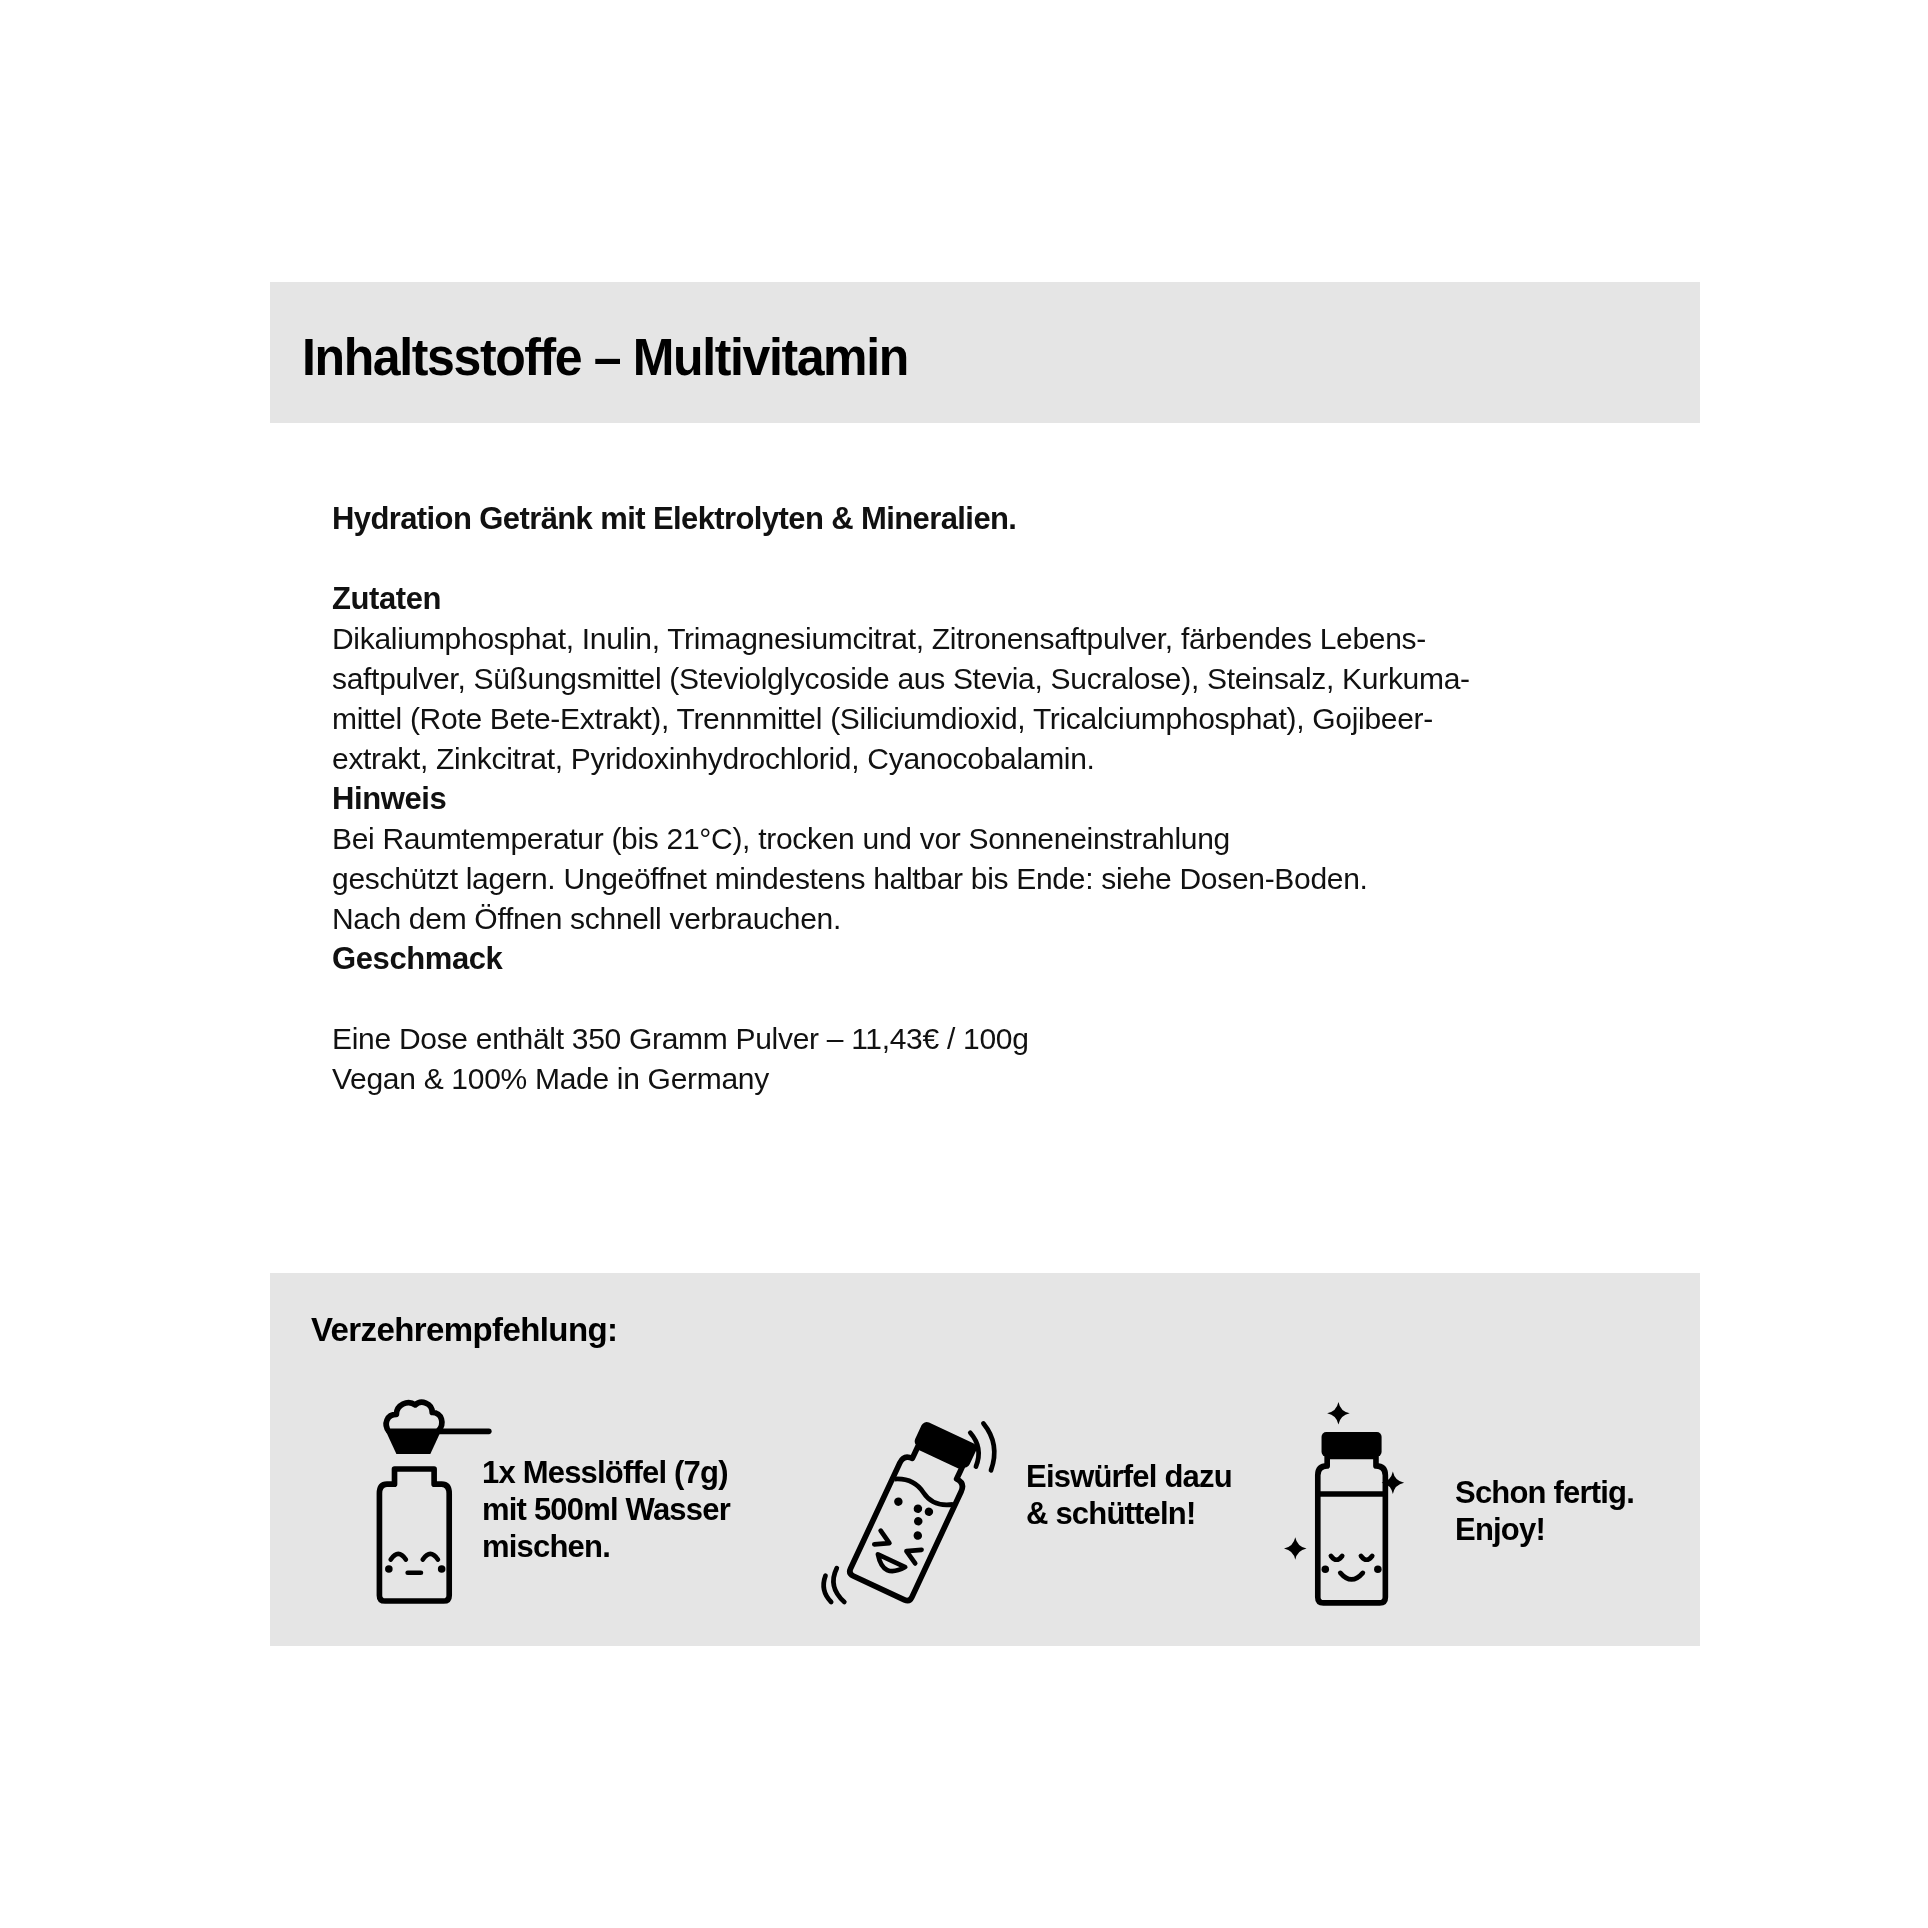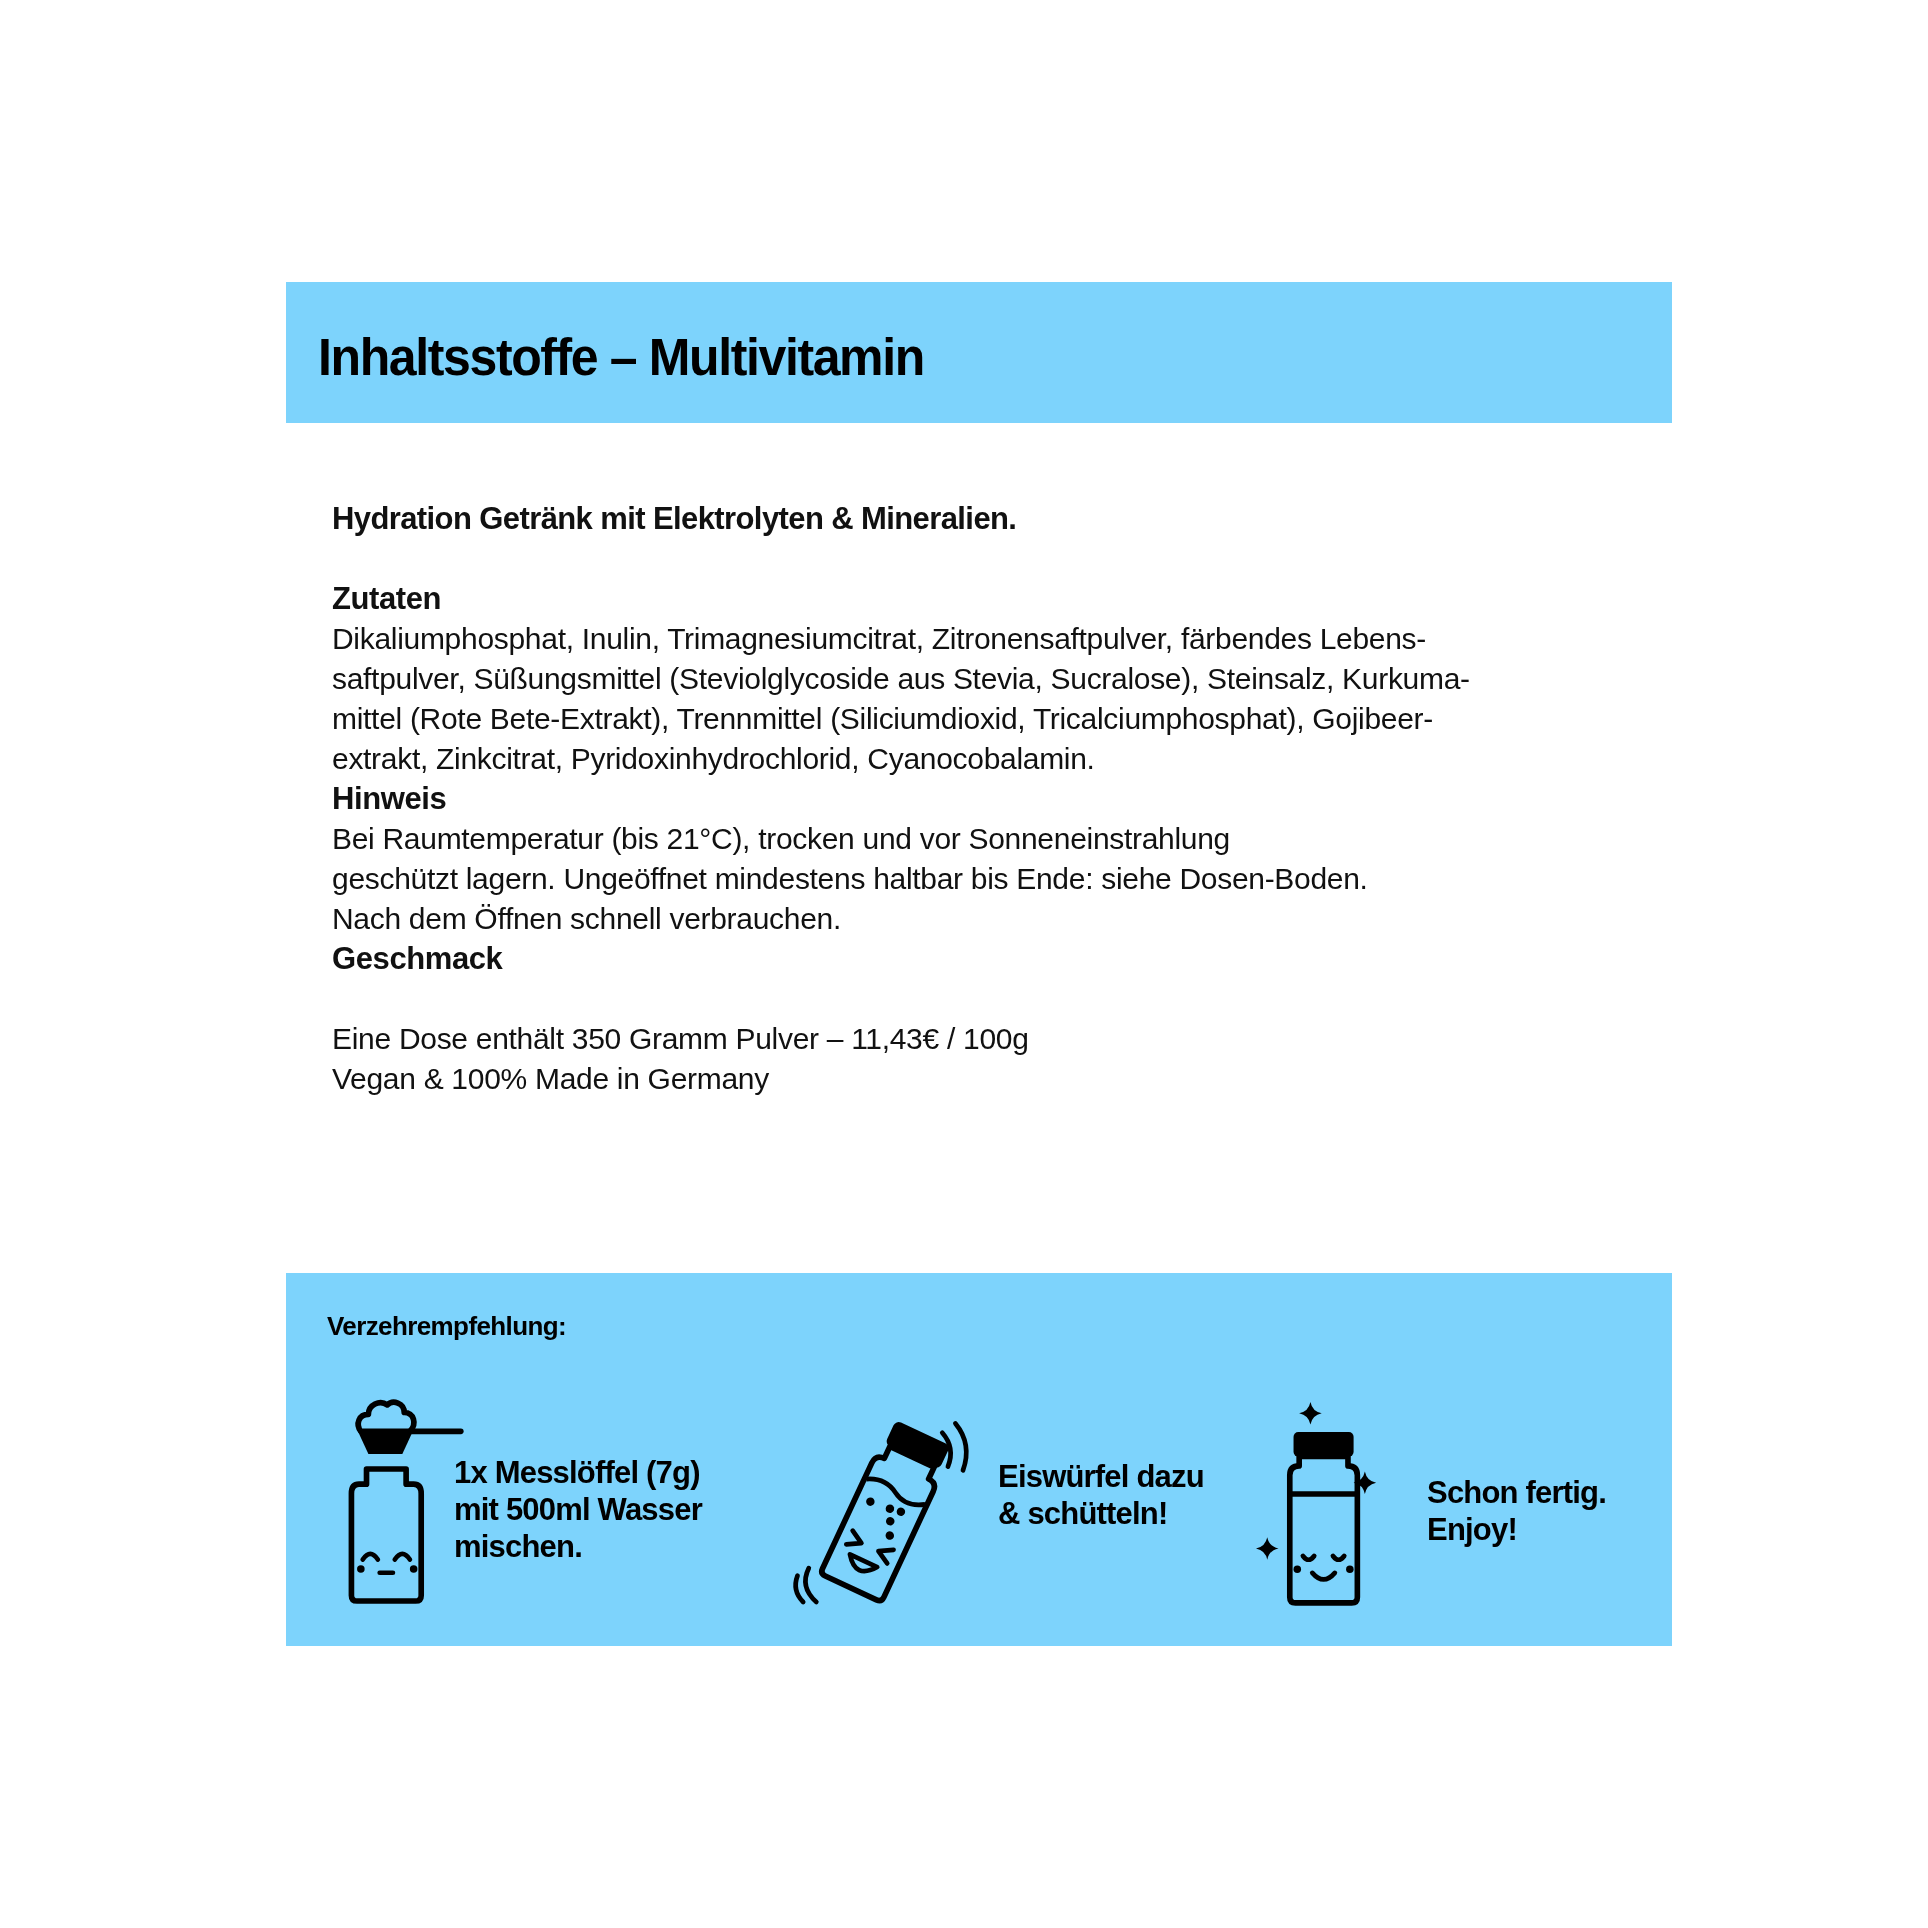--- a/index.html
+++ b/index.html
@@ -10,23 +10,24 @@
     body {
       width: 1928px;
       height: 1928px;
       position: relative;
       overflow: hidden;
       font-family: "Liberation Sans", "DejaVu Sans", sans-serif;
       color: #111111;
     }
     .panel {
       position: absolute;
-      left: 286px;
+      left: 270px;
       width: 1386px;
-      background: #7dd3fc;
+      background: #e5e5e5;
+      padding-left: 44px;
     }
     .title-panel {
       top: 282px;
       height: 141px;
     }
     .title {
       position: absolute;
       left: 32px;
       top: 40px;
       margin: 0;
@@ -67,21 +68,21 @@
     }
     .howto-panel {
       top: 1273px;
       height: 373px;
     }
     .howto-title {
       position: absolute;
       left: 41px;
       top: 38px;
       font-weight: 700;
-      font-size: 26px;
+      font-size: 33px;
       letter-spacing: -0.6px;
       color: #000;
     }
     .step {
       position: absolute;
       top: 0;
     }
     .step-text {
       position: absolute;
       font-weight: 700;

